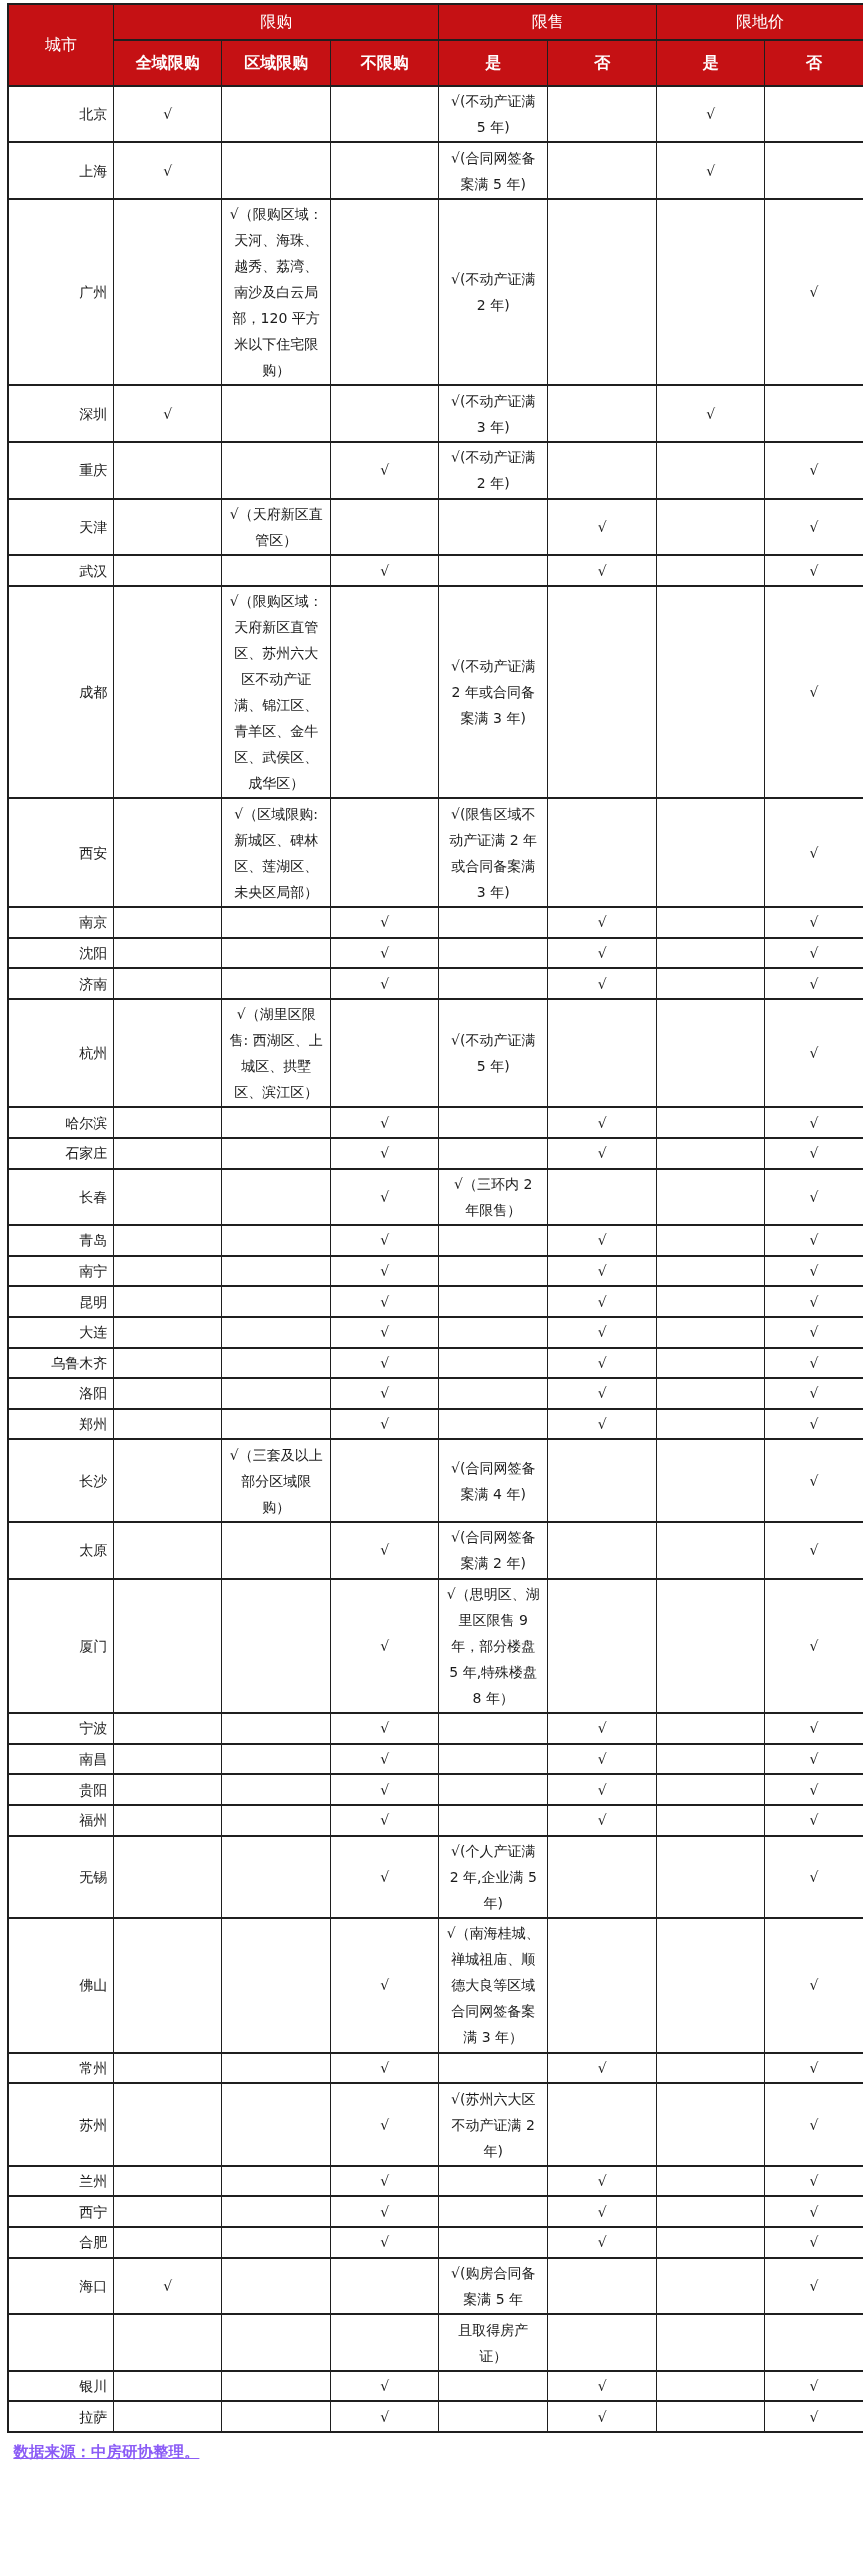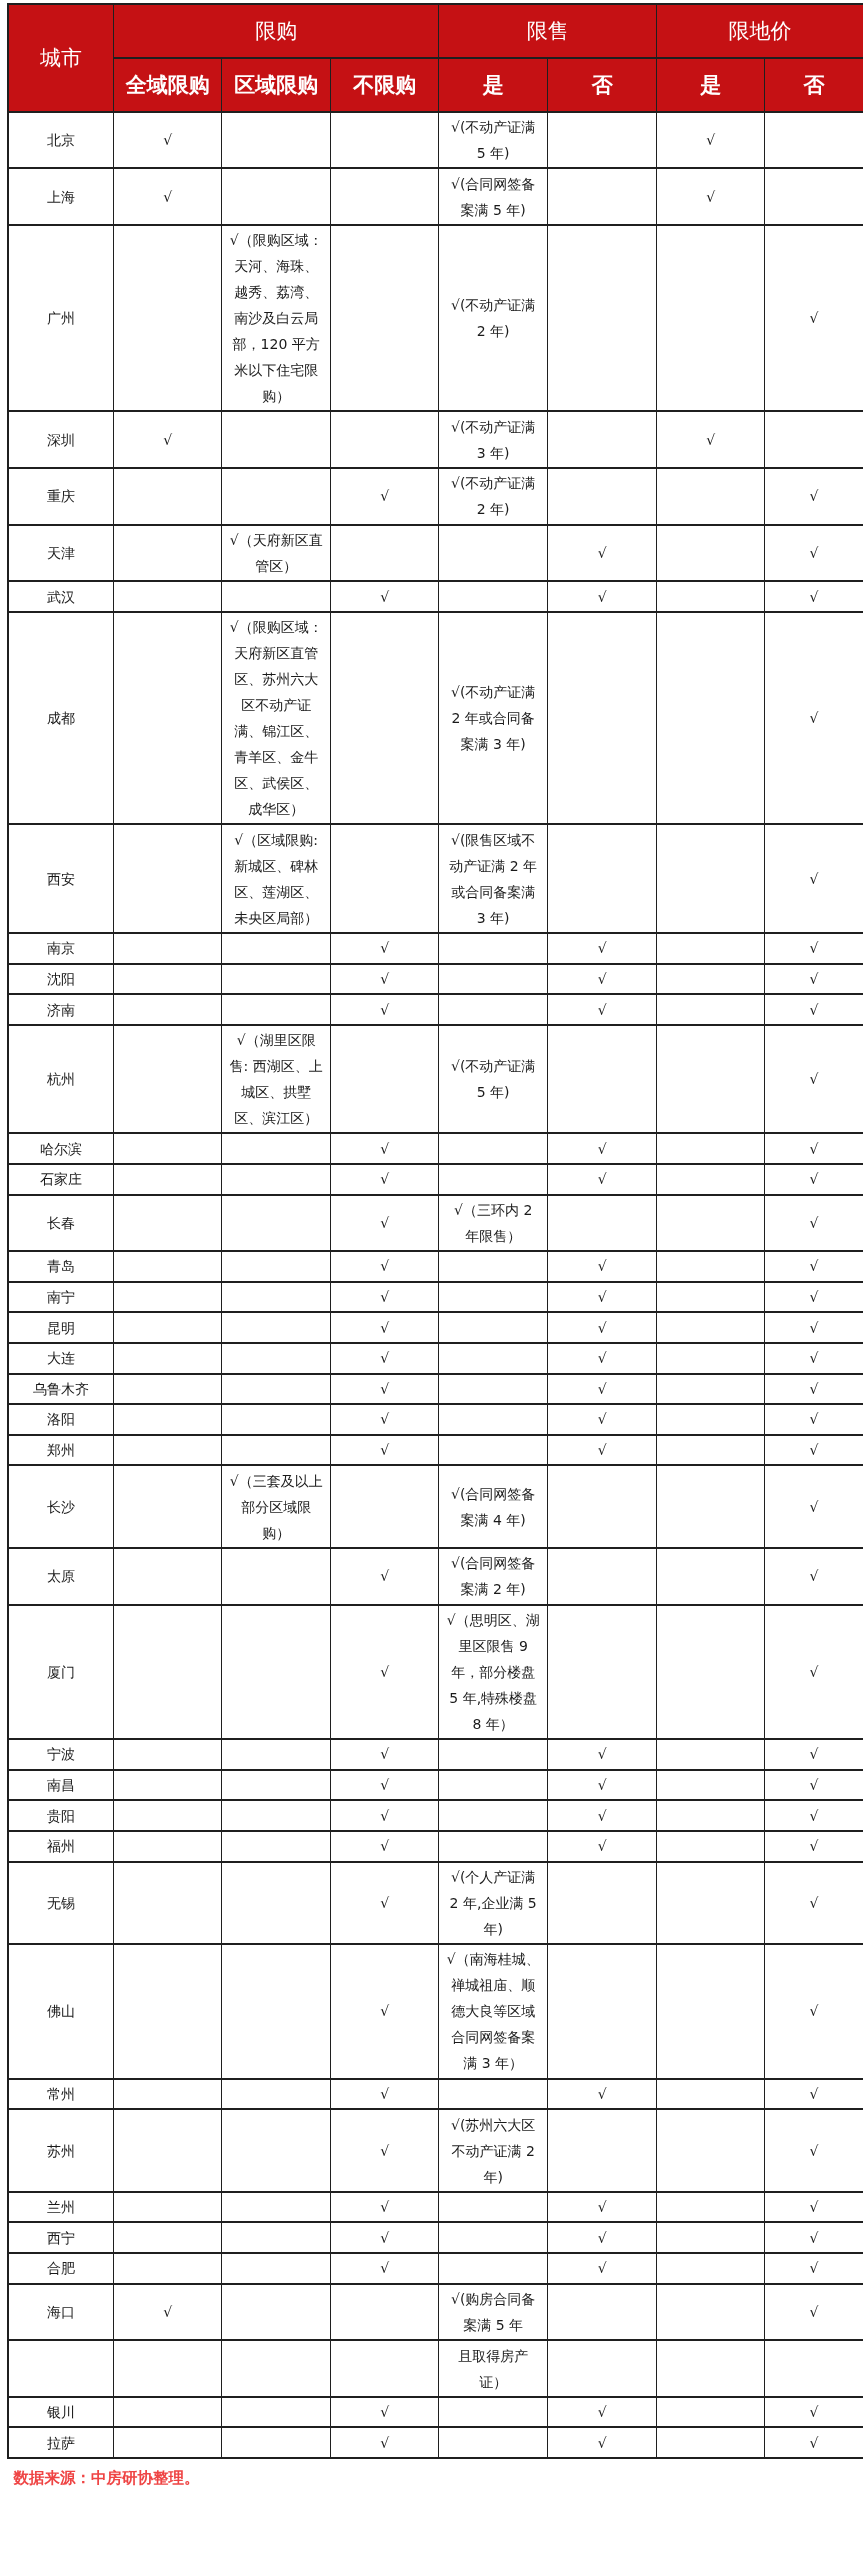--- a/index.html
+++ b/index.html
@@ -45,38 +45,39 @@
     padding: 1.3px 6px;
     font-size: 14px;
     line-height: 26px;
     word-break: break-all;
   }
   table.restriction-table { border: 2px solid var(--border-color); }
 
   thead th {
     background: var(--header-bg);
     color: var(--header-text);
-    font-size: 21px;
+    font-size: 16px;
     font-weight: normal;
-    padding: 13px 4px;
+    padding: 4px 4px;
   }
   thead tr.group-row th { height: 32px; }
   thead tr.sub-row th   { height: 46px; font-weight: bold; }
 
   tbody tr { height: 27px; }
-  tbody td.city-cell { font-size: 14px; }
+  tbody td.city-cell { font-size: 14px; text-align: right; }
   tbody td.value-cell { font-size: 14px; }
 
   .source-note {
     margin-top: 9.4px;
     margin-left: 6.7px;
     font-size: 15.5px;
     font-weight: bold;
-    color: #ef4444;
+    color: #8b5cf6;
     line-height: 20px;
+    text-decoration: underline;
   }
 </style>
 </head>
 <body>
 
 <div class="page">
   <table class="restriction-table">
     <colgroup>
       <col class="c-city">
         <col class="c-full">

